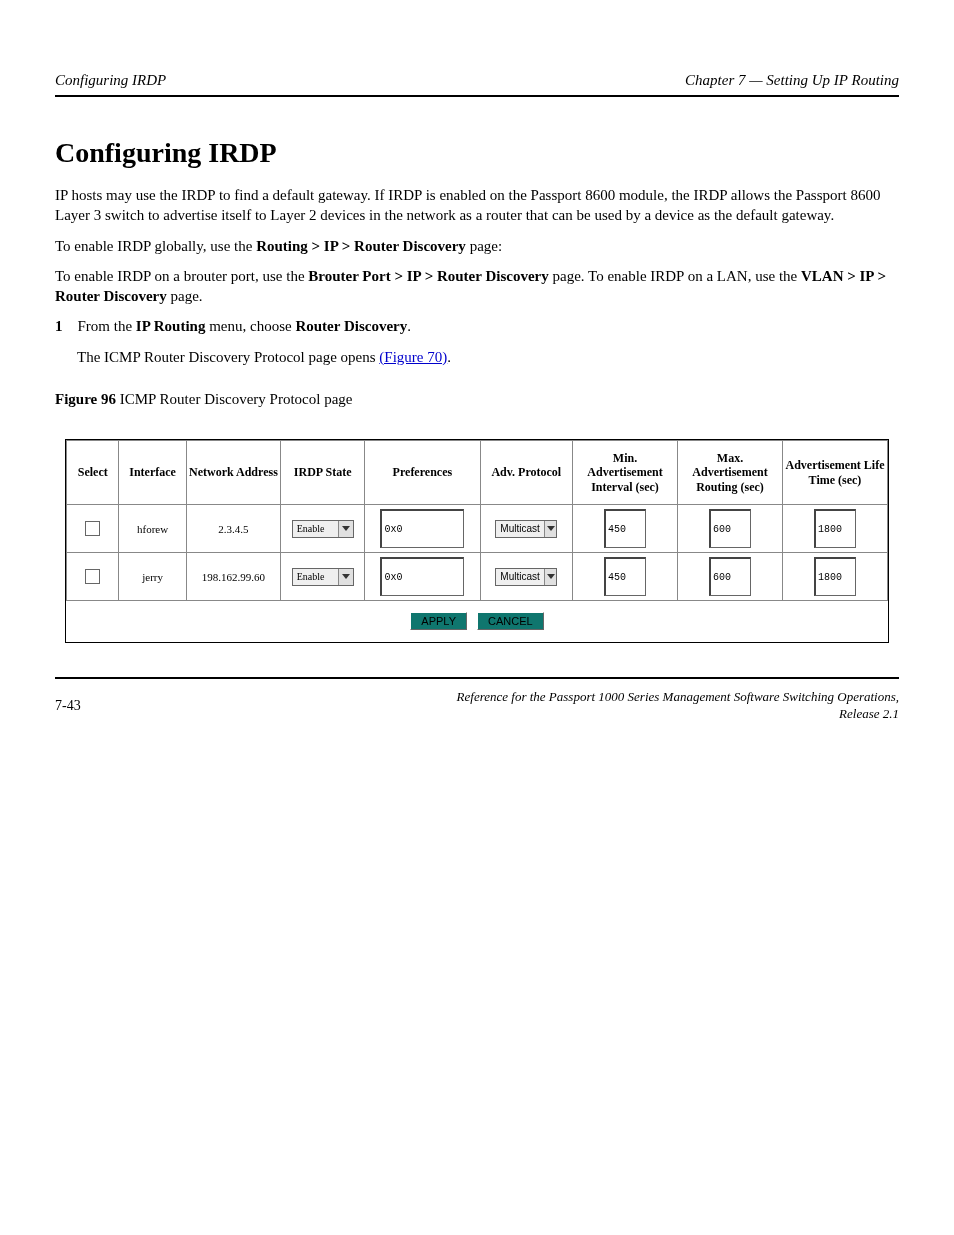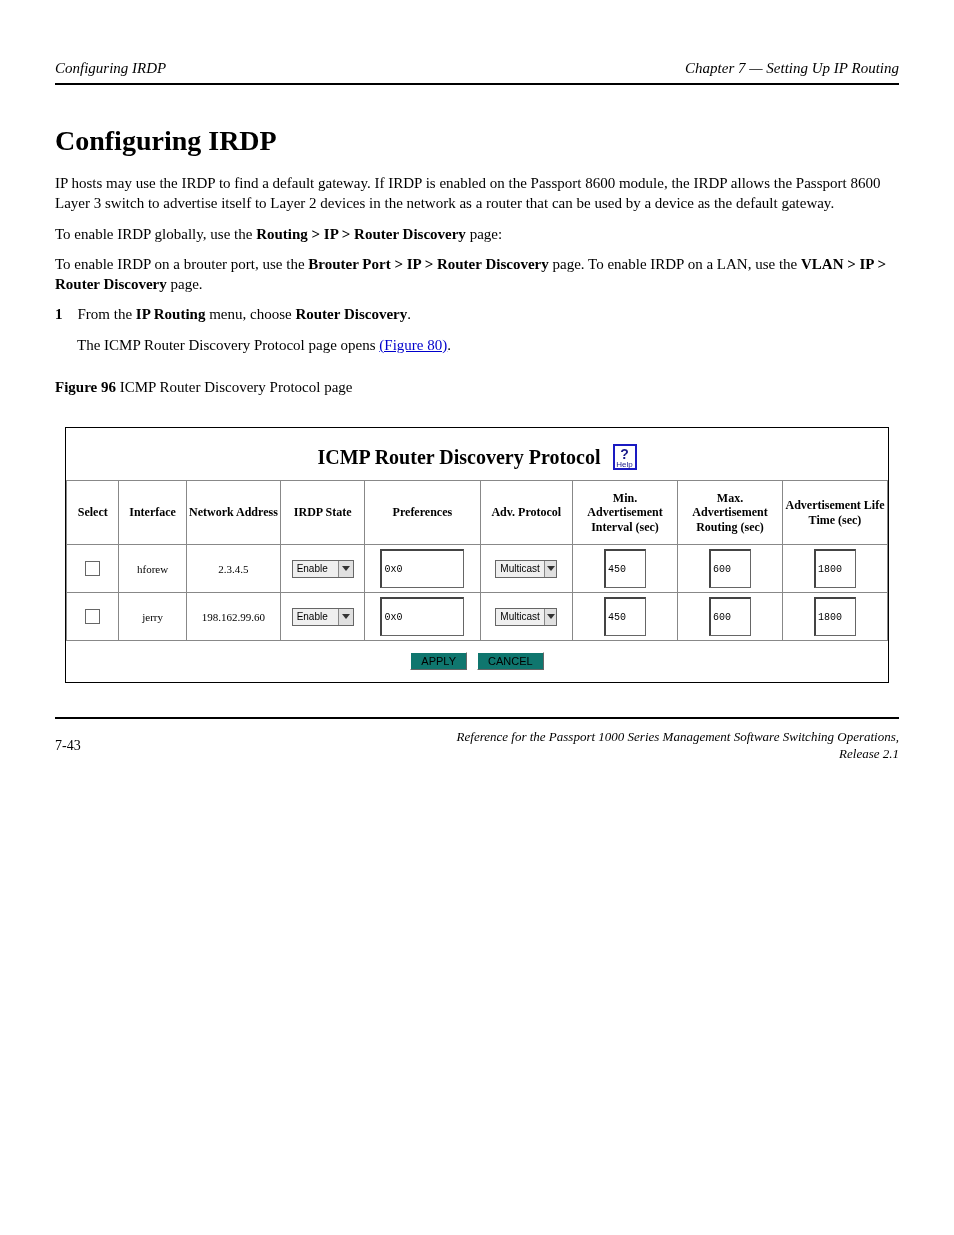--- a/index.html
+++ b/index.html
@@ -5,21 +5,21 @@
   html, body {
     margin: 0;
     padding: 0;
     background: #fff;
     font-family: "Times New Roman", Times, serif;
     color: #000;
   }
   .page {
     width: 954px;
     min-height: 1180px;
-    margin: 0 auto;
+    margin: 12px auto;
     padding: 60px 55px 40px 55px;
     box-sizing: border-box;
     position: relative;
   }
   .top-rule {
     border: 0;
     border-top: 2px solid #000;
     margin: 0 0 18px 0;
   }
   .header-line {
@@ -154,21 +154,21 @@
     background: #e0e0e0;
     display: flex; align-items: center; justify-content: center;
   }
   .ss-select .caret::after {
     content: "";
     width: 0; height: 0;
     border-left: 4px solid transparent;
     border-right: 4px solid transparent;
     border-top: 5px solid #333;
   }
-  .sel-irdp { width: 62px; }
+  .sel-irdp { width: 62px; font-family: Liberation Serif, serif; }
   .sel-addr { width: 62px; }
 
   .btn-row {
     text-align: center;
     padding: 10px 0 12px 0;
   }
   .ss-button {
     font-family: Arial, sans-serif;
     font-size: 11px;
     padding: 2px 10px;
@@ -223,35 +223,28 @@
   <p class="body-text">
     <span>To enable IRDP on a brouter port, use the </span><span class="bold">Brouter Port &gt; IP &gt; Router Discovery</span><span> page. To enable IRDP on a LAN, use the </span><span class="bold">VLAN &gt; IP &gt; Router Discovery</span><span> page.</span>
   </p>
 
   <p class="body-text" style="margin-left:22px; text-indent:-22px;">
     <span class="bold">1</span>&nbsp;&nbsp;&nbsp;
     <span>From the </span><span class="bold">IP Routing</span><span> menu, choose </span><span class="bold">Router Discovery</span><span>.</span>
   </p>
 
   <p class="body-text" style="margin-left:22px;">
-    <span>The ICMP Router Discovery Protocol page opens </span><span style="color:#0000cc; text-decoration:underline;">(Figure 80)</span><span>.</span>
+    <span>The ICMP Router Discovery Protocol page opens </span><span style="color:#0000cc; text-decoration:underline;">(Figure 70)</span><span>.</span>
   </p>
 
   <p class="body-text" style="margin-top:22px;">
     <span class="bold">Figure 96   </span><span>ICMP Router Discovery Protocol page</span>
   </p>
 
   <div class="screenshot">
-    <div class="ss-title-row">
-      <span class="ss-title">ICMP Router Discovery Protocol</span>
-      <span class="help-icon">
-        <span class="q">?</span>
-        <span>Help</span>
-      </span>
-    </div>
 
     <table class="ss-table">
       <colgroup>
         <col class="col-select">
           <col class="col-iface">
           <col class="col-net">
           <col class="col-irdp">
         <col class="col-pref">
           <col class="col-addr">
           <col class="col-min">

